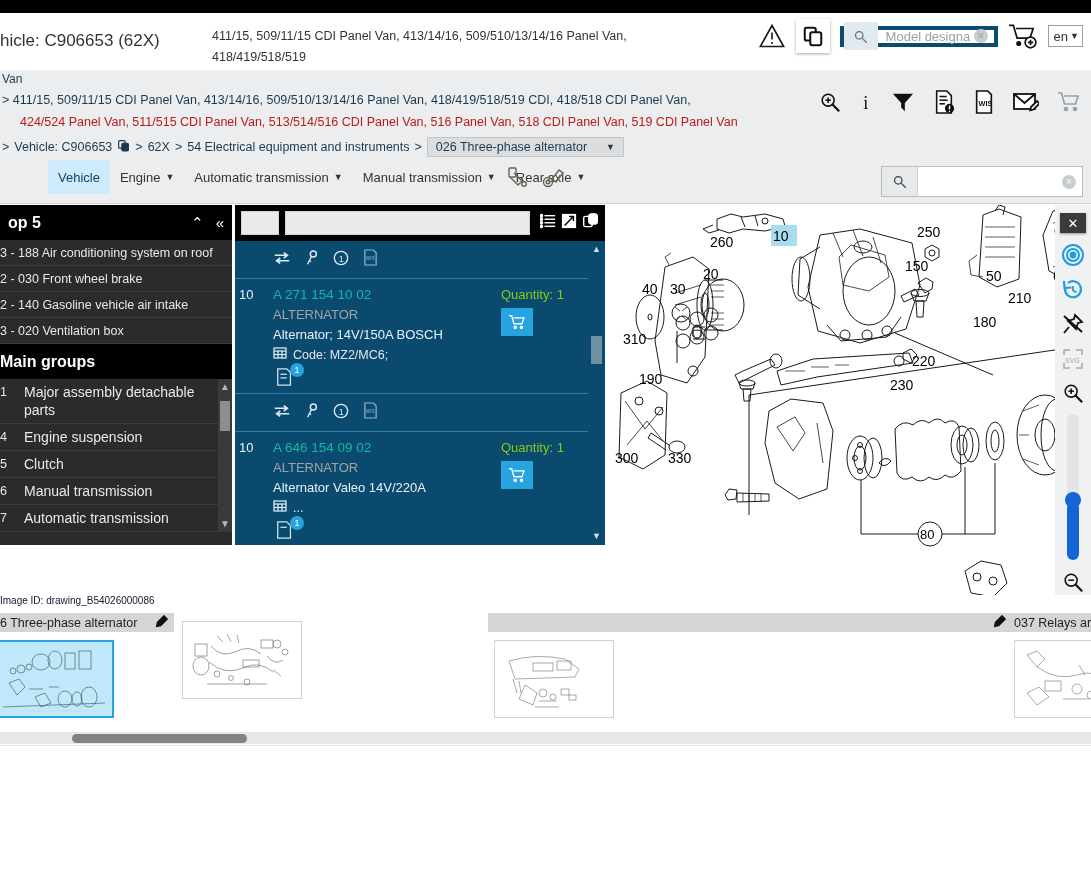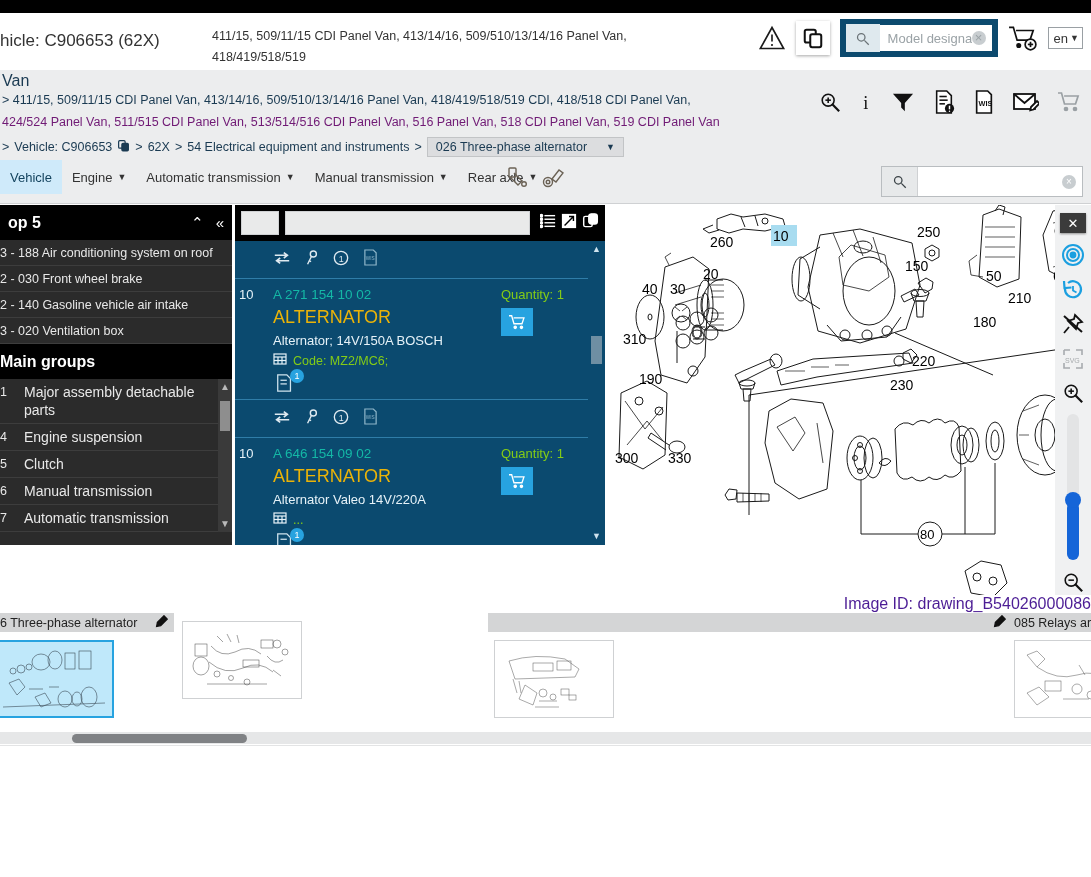--- a/index.html
+++ b/index.html
@@ -16,41 +16,41 @@
   .top-black { position:absolute; left:0; top:0; width:1091px; height:13px; background:#000; }
 
   
   .header { position:absolute; left:0; top:13px; width:1091px; height:57px; background:#fff; }
   .veh-title { position:absolute; left:0; top:18px; font-size:17px; color:#333; white-space:nowrap; }
   .veh-models { position:absolute; left:212px; top:13px; width:480px; font-size:12.5px; color:#333; line-height:21px; overflow:hidden; height:44px; }
   .hdr-icons { position:absolute; right:8px; top:6px; display:flex; align-items:center; gap:10px; }
   .ico-btn { display:flex; align-items:center; justify-content:center; cursor:pointer; }
   .warn-ico { width:28px; height:28px; }
   .copy-ico-box { width:34px; height:34px; background:#fff; box-shadow:0 1px 3px rgba(0,0,0,.35); display:flex; align-items:center; justify-content:center; }
-  .searchbox { display:flex; align-items:center; width:158px; height:38px; border:6px solid #0c4a6e; background:#fff; }
+  .searchbox { display:flex; align-items:center; width:158px; height:21px; border:4px solid #0c4a6e; background:#fff; }
   .searchbox .sb-ico { width:34px; height:28px; background:#dfe9ee; display:flex; align-items:center; justify-content:center; }
   .searchbox .sb-input { flex:1; position:relative; display:flex; align-items:center; padding:0 4px 0 8px; }
   .searchbox .sb-input span { font-size:13px; color:#9aa2a6; white-space:nowrap; overflow:hidden; }
   .clear-dot { position:absolute; right:6px; width:14px; height:14px; border-radius:50%; background:#c8cdd0; color:#fff; font-size:10px; line-height:14px; text-align:center; }
   .cart-ico { width:30px; height:28px; }
   .lang-sel { border:1px solid #9aa0a4; height:22px; padding:0 3px 0 5px; font-size:13px; color:#333; display:flex; align-items:center; gap:2px; background:#fff; }
 
   
   .crumbzone { position:absolute; left:0; top:70px; width:1091px; height:90px; background:#ecedee; }
-  .crumb-van { position:absolute; left:2px; top:2px; font-size:16px; color:#1a3a52; }
+  .crumb-van { position:absolute; left:2px; top:2px; font-size:12px; color:#1a3a52; }
   .crumb-l1 { position:absolute; left:2px; top:23px; font-size:12.5px; color:#1a3a52; white-space:nowrap; }
-  .crumb-l2 { position:absolute; left:2px; top:45px; font-size:12.5px; color:#701a75; white-space:nowrap; }
+  .crumb-l2 { position:absolute; left:20px; top:45px; font-size:12.5px; color:#b91c1c; white-space:nowrap; }
   .crumb-l3 { position:absolute; left:2px; top:67px; font-size:12.5px; color:#1a3a52; display:flex; align-items:center; gap:5px; white-space:nowrap; }
   .crumb-sep { color:#1a3a52; }
   .node-sel { background:#dcdddf; border:1px solid #c2c4c6; padding:2px 8px; display:inline-flex; align-items:center; gap:19px; }
   .crumb-icons { position:absolute; right:8px; top:20px; display:flex; align-items:center; gap:18px; }
 
   
   .menubar { position:absolute; left:0; top:160px; width:1091px; height:44px; background:#ecedee; border-bottom:1px solid #cfd1d3; }
-  .menu-items { position:absolute; left:0; top:0; display:flex; align-items:center; height:34px; }
+  .menu-items { position:absolute; left:0; top:0; display:flex; align-items:center; height:34px;padding-left:48px; }
   .mi { font-size:13px; color:#333; padding:8px 10px; display:flex; align-items:center; gap:5px; height:34px; white-space:nowrap; cursor:pointer; }
   .mi.active { background:#cfeafa; color:#13435e; }
   .caret { font-size:9px; }
   .menu-tool-icons { position:absolute; left:505px; top:6px; display:flex; gap:12px; align-items:center; }
   .menu-search { position:absolute; right:8px; top:6px; display:flex; align-items:center; width:202px; height:31px; border:1px solid #b9bdc0; background:#fff; }
   .menu-search .ms-ico { width:36px; height:29px; background:#e7e9ea; border-right:1px solid #cfd1d3; display:flex; align-items:center; justify-content:center; }
   .menu-search .ms-in { flex:1; position:relative; height:29px; }
 
   
   .sidebar { position:absolute; left:0; top:205px; width:232px; height:340px; background:#2b2b2b; color:#fff; overflow:hidden; }
@@ -79,23 +79,23 @@
   .p-scroll { position:absolute; right:0; top:0; width:17px; height:304px; background:#0b4a6f; }
   .p-scroll .up,.p-scroll .dn { position:absolute; left:0; width:17px; height:17px; color:#cfe3ee; font-size:9px; text-align:center; line-height:17px; }
   .p-scroll .up{top:0;} .p-scroll .dn{bottom:0;}
   .p-scroll .thumb { position:absolute; left:3px; top:95px; width:11px; height:28px; background:#6f8fa3; }
   .pi-tools { display:flex; gap:14px; align-items:center; padding:8px 0 8px 38px; color:#dfeaf1; }
   .part-item { border-top:1px solid #2f7da8; border-bottom:1px solid #2f7da8; padding:8px 0 4px 0; position:relative; }
   .pi-row1 { display:flex; align-items:flex-start; }
   .pi-pos { width:38px; flex:none; padding-left:4px; font-size:13px; color:#e6f2f8; }
   .pi-main { flex:1; }
   .pi-num { font-size:13.5px; color:#14b8a6; margin-bottom:5px; }
-  .pi-name { font-size:18px; color:#eab308; margin-bottom:5px; }
+  .pi-name { font-size:13px; color:#a3a3a3; margin-bottom:5px; }
   .pi-desc { font-size:13px; color:#e6f2f8; margin-bottom:4px; }
-  .pi-code { font-size:12.5px; color:#84cc16; display:flex; align-items:center; gap:6px; }
+  .pi-code { font-size:12.5px; color:#e5e5e5; display:flex; align-items:center; gap:6px; }
   .pi-qty-wrap { width:110px; flex:none; text-align:left; padding-left:6px; }
   .pi-qty { font-size:13px; color:#84cc16; }
   .pi-cart { margin-top:6px; width:32px; height:28px; background:#27a3e0; display:flex; align-items:center; justify-content:center; cursor:pointer; }
   .pi-doc { position:relative; margin:4px 0 0 2px; width:24px; height:22px; }
   .badge1 { position:absolute; right:-5px; top:-4px; width:14px; height:14px; background:#27a3e0; color:#fff; border-radius:50%; font-size:9px; line-height:14px; text-align:center; }
 
   
   .canvas { position:absolute; left:605px; top:205px; width:486px; height:390px; background:#fff; overflow:hidden; }
   .canvas svg { position:absolute; left:0; top:0; }
   .lbl { font-family:"Liberation Sans", sans-serif; font-size:14px; fill:#000; }
@@ -103,21 +103,21 @@
 
   
   .vtools { position:absolute; right:0; top:205px; width:36px; height:390px; background:#f0f1f2; display:flex; flex-direction:column; align-items:center; }
   .vt { margin-top:9px; display:flex; align-items:center; justify-content:center; width:28px; height:28px; cursor:pointer; }
   .vt-close { background:#3b3b3b; color:#fff; width:26px; height:22px; margin-top:8px; display:flex; align-items:center; justify-content:center; font-size:13px; box-shadow:0 1px 2px rgba(0,0,0,.4); }
   .vslider { margin-top:8px; width:12px; height:160px; background:#e3e4e5; border-radius:6px; position:relative; }
   .vslider .fill { position:absolute; left:0; bottom:0; width:12px; height:58px; background:#1565d8; border-radius:6px; }
   .vslider .knob { position:absolute; left:-2px; bottom:52px; width:16px; height:16px; border-radius:50%; background:#1565d8; }
 
   
-  .imgid { position:absolute; left:0; top:595px; width:1091px; text-align:right; font-size:16px; color:#4c1d95; }
+  .imgid { position:absolute; left:0; top:595px; width:1091px; text-align:left; font-size:10px; color:#0f172a; }
 
   
   .thumbstrip { position:absolute; left:0; top:613px; width:1091px; height:115px; background:#fff; }
   .tgroup { position:absolute; top:0; height:115px; }
   .tg-head { height:19px; background:#d4d5d6; display:flex; align-items:center; padding:0 6px; font-size:12.5px; color:#222; gap:8px; white-space:nowrap; }
   .tg-head .edit { margin-left:auto; }
   .tg-body { padding:8px 0 0 0; display:flex; }
   .thumb-card { width:120px; height:78px; border:1px solid #cfd1d3; background:#fff; display:flex; align-items:center; justify-content:center; overflow:hidden; }
   .thumb-card.sel { background:#bfe8fa; border:2px solid #27a3e0; }
   .hscroll { position:absolute; left:0; top:732px; width:1091px; height:12px; background:#e6e7e8; }
@@ -823,21 +823,21 @@
             <path d="M40 56 h18 M36 62 h24"></path>
             <rect x="62" y="44" width="8" height="6"></rect>
               <rect x="70" y="50" width="7" height="5"></rect>
           </svg>
         </div>
       </div>
     </div>
 
     <div class="tgroup" style="left:1008px; width:180px;">
       <div class="tg-head">
-        <span>085 Relays ar</span>
+        <span>037 Relays ar</span>
       </div>
       <div class="tg-body" style="padding-left:6px">
         <div class="thumb-card">
           <svg width="110" height="68" viewBox="0 0 110 68" stroke="#555" fill="none" stroke-width="0.5">
             <path d="M8 10 l10 -4 l8 8 l-8 8 z"></path>
             <path d="M18 22 q20 14 40 8 q18 -6 34 6"></path>
             <rect x="26" y="36" width="16" height="10"></rect>
             <path d="M8 48 l12 -6 l10 10 l-12 8 z"></path>
             <circle cx="58" cy="44" r="5"></circle>
               <circle cx="72" cy="50" r="4"></circle>

